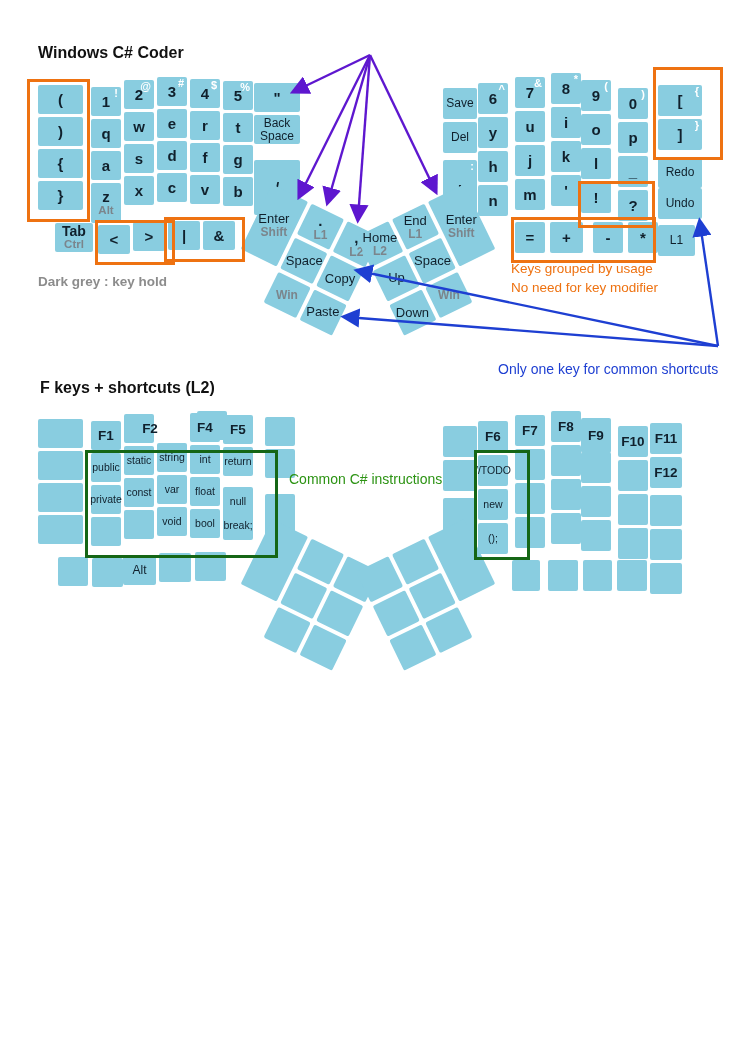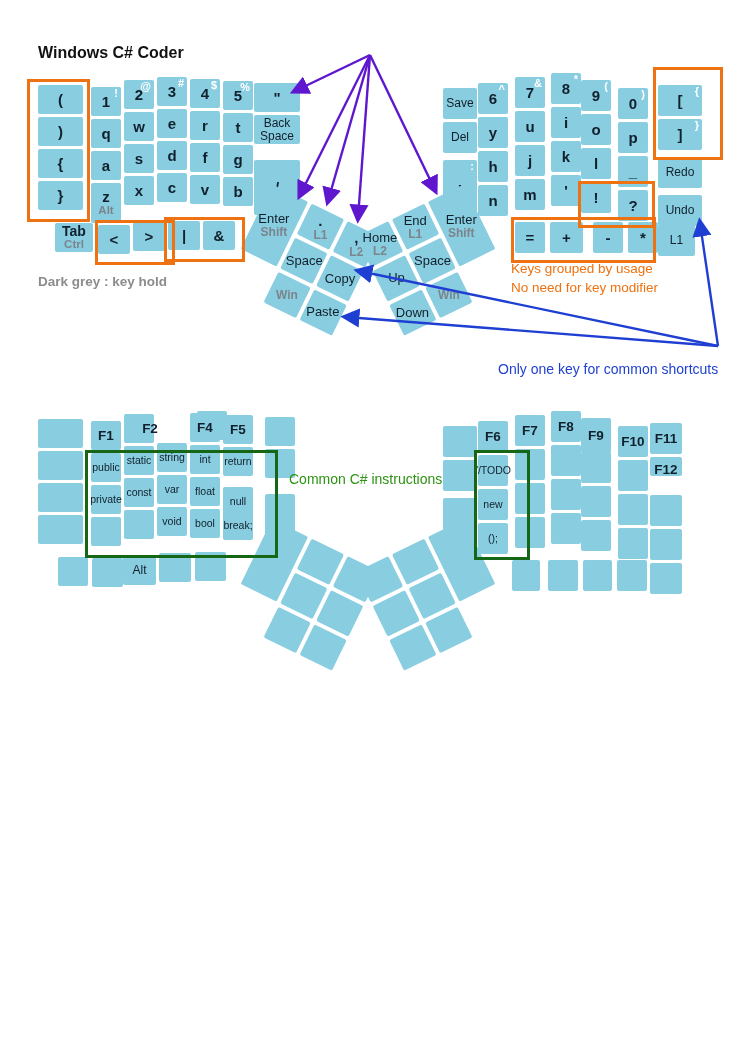--- a/index.html
+++ b/index.html
@@ -231,21 +231,21 @@
         <span class="main">[</span>
         <span class="sup">{</span>
       </div>
       <div class="key" style="left: 215px; top: 46px; width: 44px; height: 31px;">
         <span class="main">]</span>
         <span class="sup">}</span>
       </div>
       <div class="key w" style="left: 215px; top: 84px; width: 44px; height: 31px;">
         <span class="main">Redo</span>
       </div>
-      <div class="key w" style="left: 215px; top: 122px; width: 44px; height: 31px;">
+      <div class="key w" style="left: 215px; top: 115px; width: 44px; height: 31px;">
         <span class="main">Undo</span>
       </div>
       <div class="key w" style="left: 215px; top: 152px; width: 37px; height: 31px;">
         <span class="main">L1</span>
       </div>
       <div class="key" style="left: 72px; top: 149px; width: 30px; height: 31px;">
         <span class="main">=</span>
       </div>
       <div class="key" style="left: 107px; top: 149px; width: 33px; height: 31px;">
         <span class="main">+</span>
@@ -339,20 +339,21 @@
       </div>
     </div>
 
   <div class="note" id="hold-note" style="left:38px;top:274px;">Dark grey : key hold</div>
 
   <div class="note orange-note" style="left:511px;top:261px;">Keys grouped by usage</div>
   <div class="note orange-note" style="left:511px;top:280px;">No need for key modifier</div>
 
   <div class="note" id="single-key-note" style="left:498px;top:361px;">Only one key for common shortcuts</div>
 
+  <div class="title" style="left:40px;top:379px;">F keys + shortcuts (L2)</div>
 
   <div class="note" id="csharp-note" style="left:289px;top:471px;">Common C# instructions</div>
 
   <div class="kb" id="kb-l2-left" style="left:38px;top:411px;">
       <div class="key" style="left: 0px; top: 8px; width: 45px; height: 29px;">
         <span class="main"></span>
       </div>
       <div class="key" style="left: 0px; top: 40px; width: 45px; height: 29px;">
         <span class="main"></span>
       </div>
@@ -513,21 +514,21 @@
       </div>
       <div class="key" style="left: 175px; top: 83px; width: 30px; height: 31px;">
         <span class="main"></span>
       </div>
       <div class="key" style="left: 175px; top: 117px; width: 30px; height: 31px;">
         <span class="main"></span>
       </div>
       <div class="key f" style="left: 207px; top: 12px; width: 32px; height: 31px;">
         <span class="main">F11</span>
       </div>
-      <div class="key f" style="left: 207px; top: 46px; width: 32px; height: 19px; justify-content: flex-end;">
+      <div class="key f" style="left: 207px; top: 46px; width: 32px; height: 31px;">
         <span class="main">F12</span>
       </div>
       <div class="key" style="left: 207px; top: 84px; width: 32px; height: 31px;">
         <span class="main"></span>
       </div>
       <div class="key" style="left: 207px; top: 118px; width: 32px; height: 31px;">
         <span class="main"></span>
       </div>
       <div class="key" style="left: 207px; top: 152px; width: 32px; height: 31px;">
         <span class="main"></span>

